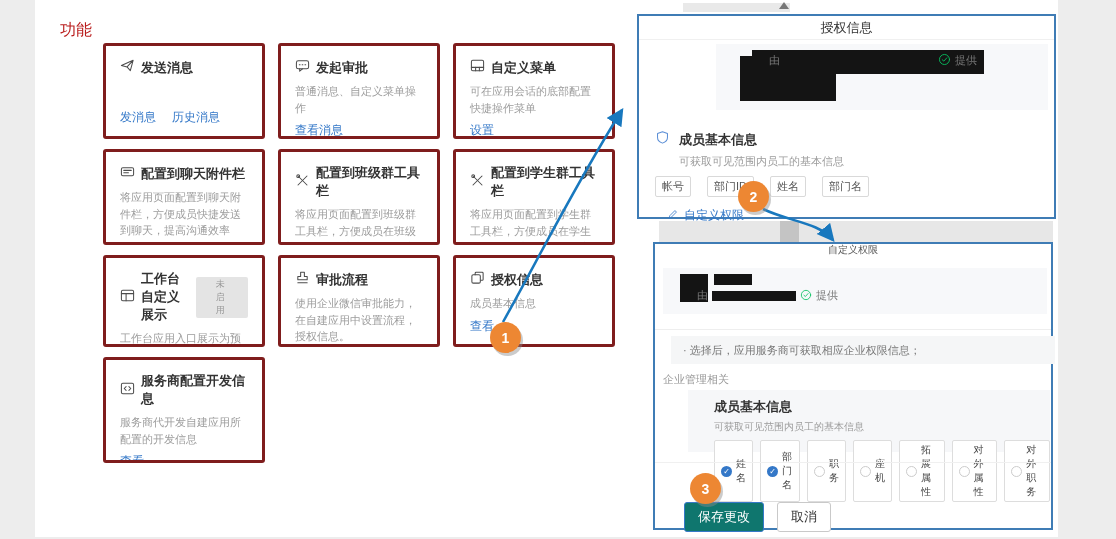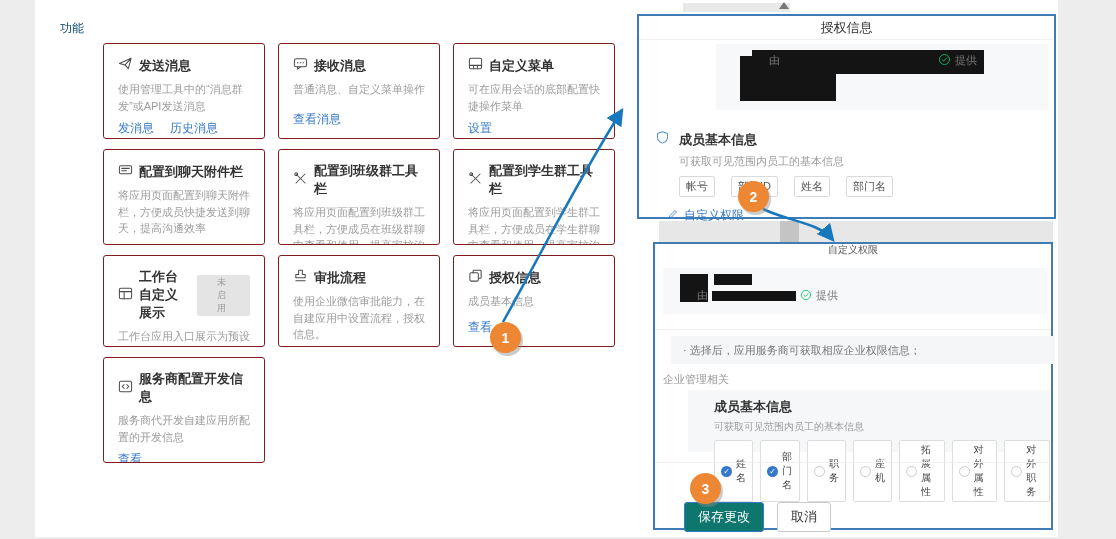--- a/index.html
+++ b/index.html
@@ -4,30 +4,30 @@
 <style>
   html,body{margin:0;padding:0;}
   body{
     width:1116px;height:539px;position:relative;overflow:hidden;
     background:#ededed;
     font-family:"Liberation Sans","DejaVu Sans",sans-serif;
     color:#333;
   }
   
   #main-surface{position:absolute;left:35px;top:0;width:1023px;height:537px;background:#fff;}
-  #function-label{position:absolute;left:60px;top:20px;font-size:12px;color:#0c4a6e;}
+  #function-label{position:absolute;left:60px;top:20px;font-size:16px;color:#b91c1c;}
 
   
   #card-grid{
     position:absolute;left:103px;top:43px;width:512px;
     display:grid;grid-template-columns:repeat(3,162px);
     grid-template-rows:96px 96px 92px 106px;gap:10px 13px;
   }
   .card{
-    border:1px solid #7f1d1d;border-radius:3px;background:#fff;
+    border:3px solid #7f1d1d;border-radius:3px;background:#fff;
     box-sizing:border-box;padding:12px 14px 10px;display:flex;flex-direction:column;
     overflow:hidden;
   }
   .card-head{display:flex;align-items:center;gap:6px;}
   .card-head svg{flex:0 0 auto;}
   .card-title{font-size:13px;font-weight:700;color:#333;}
   .card-badge{font-size:9px;color:#999;background:#e4e4e4;border-radius:2px;padding:1px 20px;margin-left:2px;}
   .card-desc{margin-top:6px;font-size:11px;line-height:1.5;color:#9c9c9c;}
   .card-links{margin-top:auto;display:flex;gap:16px;padding-top:6px;}
   .card-links a{font-size:12px;color:#3478c8;text-decoration:none;cursor:pointer;}
@@ -53,21 +53,21 @@
   .byline{position:absolute;font-size:11px;color:#777;display:flex;align-items:center;gap:4px;}
   #p1-byline{left:130px;top:37px;}
   #p1-byline .bar{display:inline-block;background:#141414;width:150px;height:15px;}
   #p2-byline{left:34px;top:20px;}
   #p2-byline .bar{display:inline-block;background:#141414;width:84px;height:10px;}
 
   #p1-section{position:absolute;left:16px;top:114px;right:16px;}
   .sec-head{display:flex;align-items:center;gap:9px;}
   .sec-title{font-size:13px;font-weight:700;color:#333;}
   .sec-desc{font-size:11px;color:#9c9c9c;margin:5px 0 7px 24px;}
-  #p1-tags{display:flex;gap:16px;margin-left:24px;}
+  #p1-tags{display:flex;gap:16px;}
   .tag{font-size:11px;color:#555;border:1px solid #d9d9d9;border-radius:2px;padding:2px 6px;background:#fff;}
   #p1-link-row{display:flex;align-items:center;gap:5px;margin:9px 0 0 12px;}
   #p1-link-row a{font-size:12px;color:#3478c8;text-decoration:none;cursor:pointer;}
 
   #p2-info{position:absolute;left:8px;top:24px;width:384px;height:46px;background:#f7f8fa;}
   #p2-avatar{left:17px;top:6px;width:28px;height:28px;}
   #p2-name{left:51px;top:6px;width:38px;height:11px;}
   #p2-divider{position:absolute;left:0;right:0;top:85px;border-top:1px solid #eee;}
   #p2-notice{position:absolute;left:16px;top:92px;width:384px;height:28px;background:#f5f6f7;
     font-size:11px;color:#777;display:flex;align-items:center;padding-left:12px;box-sizing:border-box;}
@@ -104,36 +104,35 @@
 <div id="main-surface"></div>
 <div id="function-label">功能</div>
 <div id="card-grid">
     <div class="card">
       <div class="card-head">
         <span><svg viewBox="0 0 16 16" width="15" height="15" fill="none" stroke="#4c4c4c" stroke-width="1.1" stroke-linejoin="round" stroke-linecap="round">
             <path d="M1.5 8 L14 2.5 L11 13.5 L7.5 9.5 Z M7.5 9.5 L14 2.5"></path>
           </svg></span>
         <span class="card-title">发送消息</span>
       </div>
-      <div class="card-desc">使用管理工具中的“消息群发”或API发送消息</div>
       <div class="card-links">
         <a>发消息</a>
         <a>历史消息</a>
       </div>
     </div>
     <div class="card">
       <div class="card-head">
         <span><svg viewBox="0 0 16 16" width="15" height="15" fill="none" stroke="#4c4c4c" stroke-width="1.1" stroke-linejoin="round" stroke-linecap="round">
             <rect x="1.5" y="3" width="13" height="8.5" rx="2"></rect>
             <path d="M5 11.5 L5 14 L8 11.5"></path>
             <line x1="4.6" y1="7.2" x2="5.4" y2="7.2"></line>
             <line x1="7.6" y1="7.2" x2="8.4" y2="7.2"></line>
             <line x1="10.6" y1="7.2" x2="11.4" y2="7.2"></line>
           </svg></span>
-        <span class="card-title">接收消息</span>
+        <span class="card-title">发起审批</span>
       </div>
       <div class="card-desc">普通消息、自定义菜单操作</div>
       <div class="card-links">
         <a>查看消息</a>
       </div>
     </div>
     <div class="card">
       <div class="card-head">
         <span><svg viewBox="0 0 16 16" width="15" height="15" fill="none" stroke="#4c4c4c" stroke-width="1.1" stroke-linejoin="round" stroke-linecap="round">
             <rect x="1.5" y="2.5" width="13" height="11" rx="1.5"></rect>

